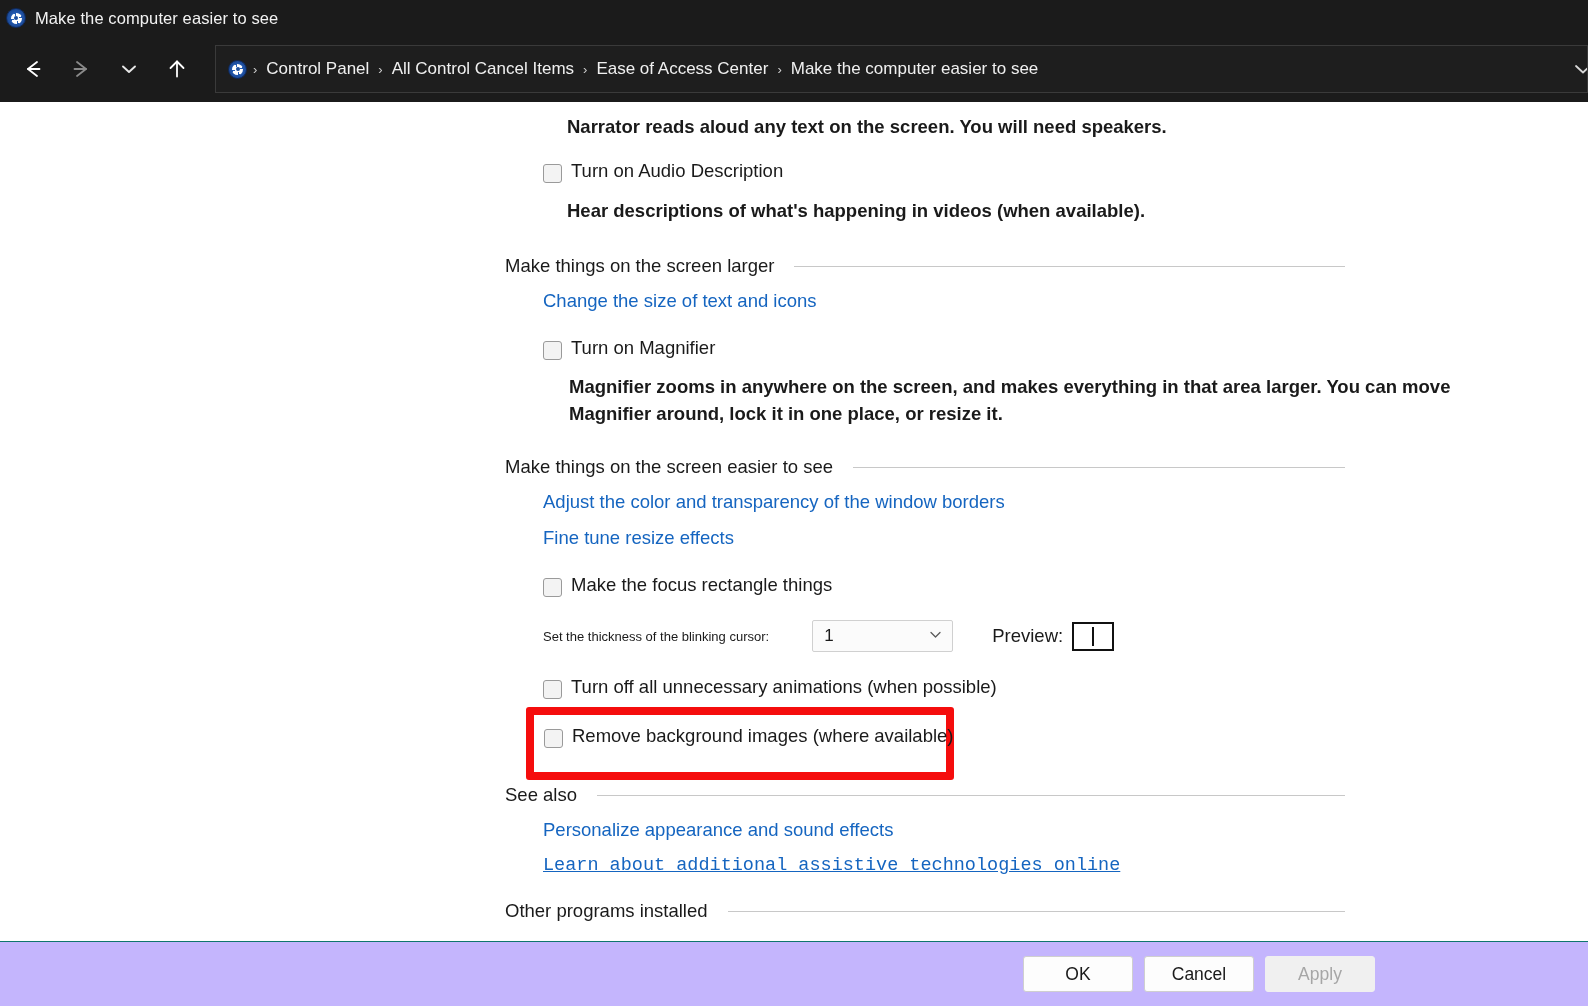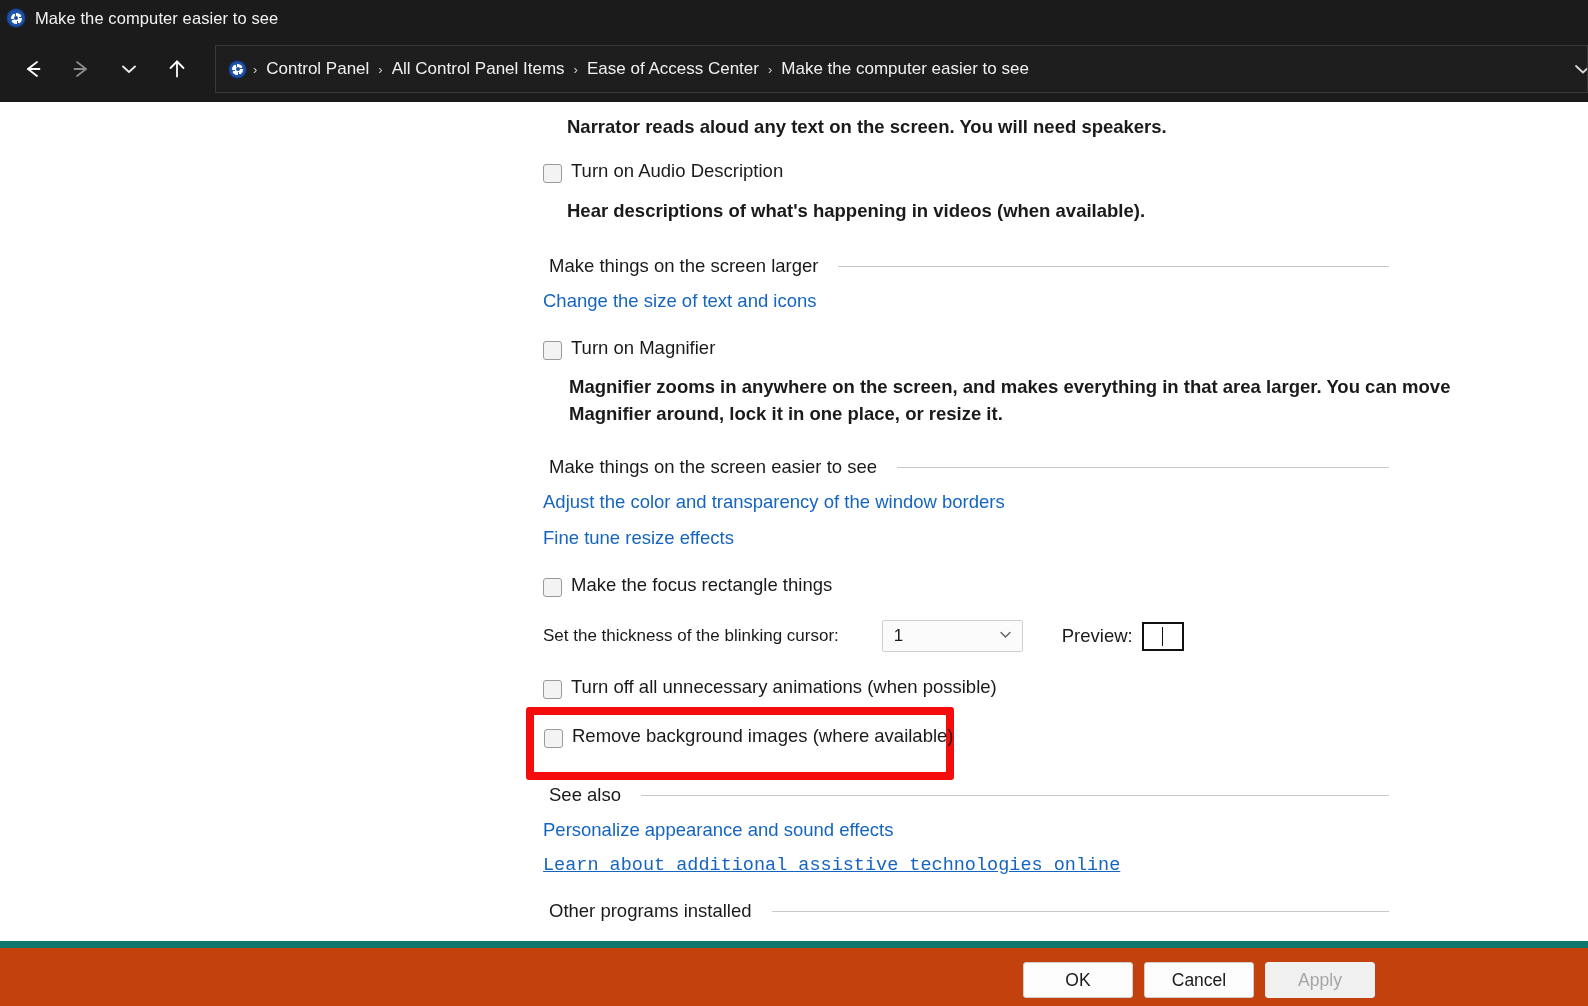--- a/index.html
+++ b/index.html
@@ -95,37 +95,37 @@
 
   .cbrow { display: flex; align-items: flex-start; gap: 9px; }
   .checkbox {
     width: 19px; height: 19px; flex: 0 0 auto; margin-top: 4px;
     border: 1px solid #9a9a9a; border-radius: 3px;
     background: #f3f3f3;
   }
   .cblabel { font-size: 18.5px; color: #1a1a1a; white-space: nowrap; }
 
   .grouphdr {
-    display: flex; align-items: center; gap: 20px; margin-left: 44px;
+    display: flex; align-items: center; gap: 20px;
   }
   .grouphdr .g-text {
     font-size: 18.5px; color: #1a1a1a; white-space: nowrap;
   }
   .grouphdr .g-line {
     height: 1px; background: #c8c8c8;
   }
 
   .link {
     font-size: 18.5px; color: #1565c0; white-space: nowrap; cursor: pointer;
   }
   .link.underline { text-decoration: underline; }
 
   
   .thickrow { display: flex; align-items: center; }
-  .thick-label { font-size: 17px; color: #1a1a1a; white-space: nowrap; }
+  .thick-label { font-size: 13px; color: #1a1a1a; white-space: nowrap; }
   .combo {
     width: 141px; height: 32px;
     border: 1px solid #d0d0d0;
     background: #fbfbfb;
     display: flex; align-items: center; justify-content: space-between;
     padding: 0 9px 0 11px;
     border-radius: 2px;
   }
   .combo-val { font-size: 17px; color: #1a1a1a; }
   .preview-label { font-size: 18.5px; color: #1a1a1a; white-space: nowrap; }
@@ -140,22 +140,22 @@
   .redbox {
     position: absolute;
     border: 8px solid #f50d0d;
     background: transparent;
     border-radius: 3px;
   }
 
   
   .footer {
     position: absolute; left: 0; top: 941px; width: 1588px; height: 65px;
-    background: #c2410c;
-    border-top: 7px solid #0f766e;
+    background: #c4b5fd;
+    border-top: 1px solid #0f766e;
   }
   .btn {
     position: absolute; top: 14px; height: 36px;
     display: flex; align-items: center; justify-content: center;
     font-size: 17.5px; border-radius: 3px;
   }
   .btn.normal { background: #fdfdfd; border: 1px solid #cfcfcf; color: #1a1a1a; }
   .btn.disabled { background: #f0f0f0; border: 1px solid #f0f0f0; color: #a6a6a6; }
 </style>
 </head>
@@ -195,21 +195,21 @@
     </svg>
   </div>
 
   <div class="crumbbar">
     <span class="crumb-icon">
       <span class="eoa-icon" style="width:19px;height:19px;"></span>
     </span>
     <span class="crumb-chev">›</span>
     <span class="crumb">Control Panel</span>
     <span class="crumb-chev">›</span>
-    <span class="crumb">All Control Panel Items</span>
+    <span class="crumb">All Control Cancel Items</span>
     <span class="crumb-chev">›</span>
     <span class="crumb">Ease of Access Center</span>
     <span class="crumb-chev">›</span>
     <span class="crumb">Make the computer easier to see</span>
 
     <span class="crumb-tail">
       <svg width="20" height="20" viewBox="0 0 20 20">
         <path d="M3 7 L10 13.5 L17 7" fill="none" stroke="#d8d8d8" stroke-width="1.8" stroke-linecap="round" stroke-linejoin="round"></path>
       </svg>
     </span>

